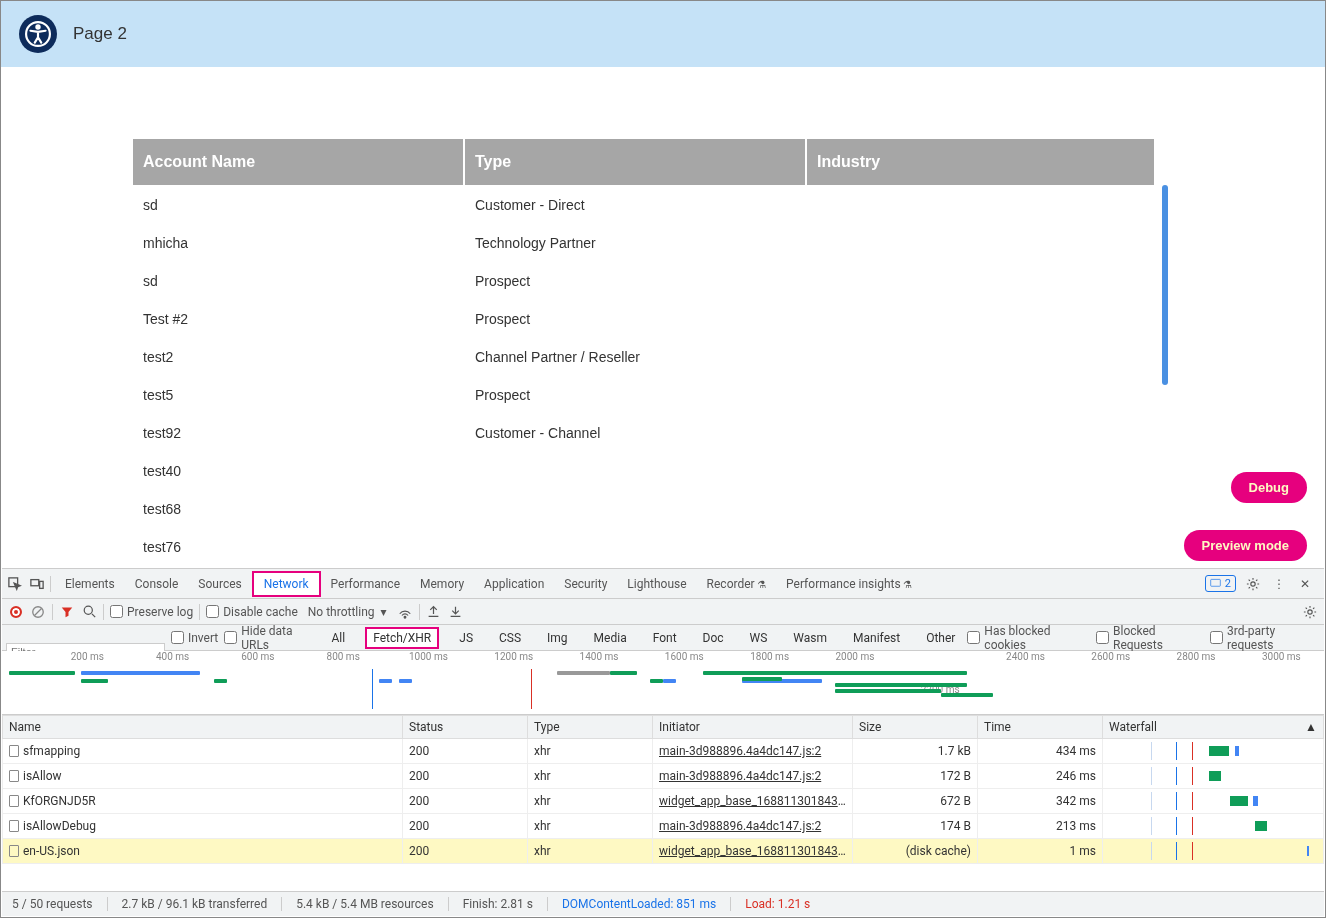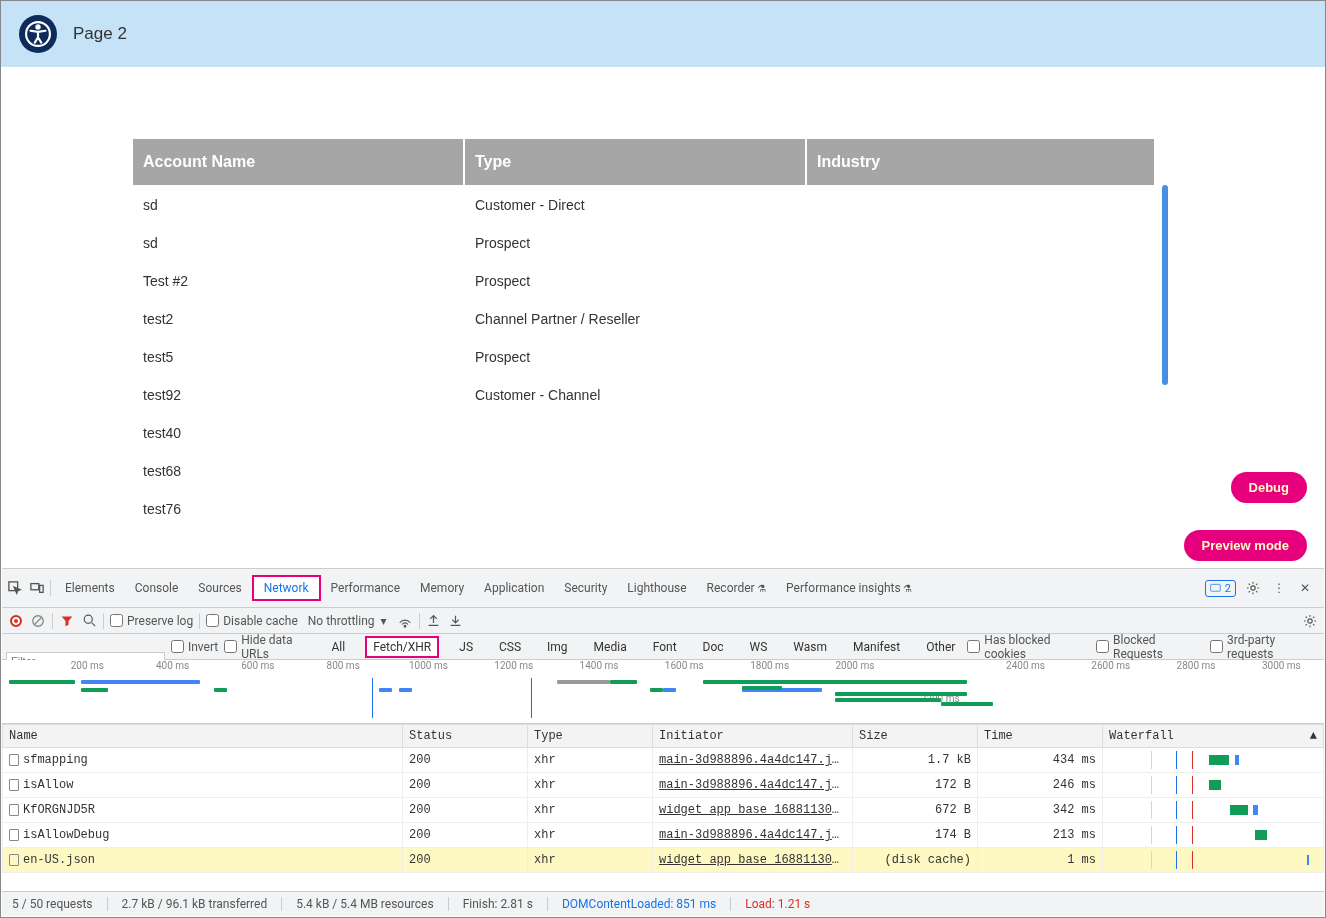--- a/index.html
+++ b/index.html
@@ -18,21 +18,21 @@
 .data-table thead th:first-child { width: 330px; }
 .data-table thead th:nth-child(2) { width: 340px; }
 .data-table tbody td { font-size: 14px; color: #333; padding: 10px 10px; }
 .scroll-indicator { position: absolute; right: -12px; top: 48px; width: 6px; height: 200px; background: #4a90e2; border-radius: 3px; }
 
 .fab-stack { position: absolute; right: 18px; top: 450px; display: flex; flex-direction: column; align-items: flex-end; gap: 6px; }
 .fab { background: #e6007e; color: #fef9c3; border: none; border-radius: 18px; padding: 8px 18px; font-size: 13px; font-weight: 600; cursor: pointer; margin-top: 21px; }
 
 
 .devtools { position: absolute; left: 1px; right: 1px; bottom: 1px; height: 348px; border-top: 1px solid #ccc; background: #f1f3f4; font-family: "Segoe UI", Roboto, sans-serif; font-size: 12px; color: #333; display: flex; flex-direction: column; }
-.dt-tabs { display: flex; align-items: center; height: 39px; border-bottom: 1px solid #ccc; padding: 0 4px; gap: 4px; }
+.dt-tabs { display: flex; align-items: center; height: 30px; border-bottom: 1px solid #ccc; padding: 0 4px; gap: 4px; }
 .dt-tab-ic { width: 18px; height: 18px; display: flex; align-items: center; justify-content: center; color: #555; cursor: pointer; }
 .dt-tab { padding: 4px 10px; color: #555; cursor: pointer; white-space: nowrap; }
 .dt-tab.active { color: #1a73e8; border: 2px solid #e6007e; background: #fff; }
 .dt-tabs-right { margin-left: auto; display: flex; align-items: center; gap: 8px; padding-right: 6px; }
 .issues-badge { border: 1px solid #1a73e8; border-radius: 3px; padding: 1px 4px; color: #1a73e8; font-size: 11px; display: flex; align-items: center; gap: 4px; }
 
 .dt-toolbar { display: flex; align-items: center; height: 26px; border-bottom: 1px solid #ccc; padding: 0 6px; gap: 6px; background: #f1f3f4; }
 .tb-ic { width: 16px; height: 16px; display: flex; align-items: center; justify-content: center; cursor: pointer; }
 .record-dot { width: 12px; height: 12px; border: 2px solid #d93025; border-radius: 50%; background: #d93025; box-shadow: inset 0 0 0 2px #fff; }
 .tb-sep { width: 1px; height: 16px; background: #ccc; }
@@ -47,21 +47,21 @@
 .type-pill.active { border: 2px solid #e6007e; background: #fff; }
 
 .dt-timeline { height: 64px; border-bottom: 1px solid #ccc; background: #fff; position: relative; overflow: hidden; }
 .tl-ticks { position: absolute; top: 0; left: 0; right: 0; height: 16px; display: flex; }
 .tl-tick { position: absolute; top: 0; font-size: 10px; color: #888; transform: translateX(-50%); }
 .tl-bars { position: absolute; top: 18px; left: 0; right: 0; height: 40px; }
 .tl-bar { position: absolute; height: 4px; border-radius: 1px; }
 .tl-line-blue { position: absolute; top: 0; bottom: 0; width: 1px; background: #1a73e8; }
 .tl-line-red { position: absolute; top: 0; bottom: 0; width: 1px; background: #d93025; }
 
-.dt-table-wrap { flex: 1; background: #fff; overflow: hidden; border-bottom: 1px solid #ccc; font-family: Liberation Mono, monospace; }
+.dt-table-wrap { flex: 1; background: #fff; overflow: hidden; border-bottom: 1px solid #ccc; }
 .dt-table { width: 100%; border-collapse: collapse; table-layout: fixed; }
 .dt-table th { text-align: left; font-weight: 400; color: #333; background: #f1f3f4; border: 1px solid #ddd; padding: 4px 6px; font-size: 12px; }
 .dt-table td { border: 1px solid #eee; padding: 3px 6px; font-size: 12px; white-space: nowrap; overflow: hidden; text-overflow: ellipsis; }
 .dt-table td.num { text-align: right; }
 .dt-table tr.sel td { background: #fef9c3; }
 .initiator { text-decoration: underline; color: #333; cursor: pointer; }
 .name-cell { display: flex; align-items: center; gap: 4px; }
 .name-cell .doc { width: 10px; height: 12px; border: 1px solid #888; border-radius: 1px; flex-shrink: 0; }
 .wf-cell { position: relative; height: 18px; }
 .wf-bar { position: absolute; top: 4px; height: 10px; background: #0f9d58; }
@@ -94,20 +94,25 @@
           <tr>
         <th>Account Name</th>
         <th>Type</th>
         <th>Industry</th>
       </tr>
         </thead>
       <tbody id="acct-rows">
           <tr>
             <td>sd</td>
             <td>Customer - Direct</td>
+            <td></td>
+          </tr>
+          <tr>
+            <td>mhicha</td>
+            <td>Technology Partner</td>
             <td></td>
           </tr>
           <tr>
             <td>sd</td>
             <td>Prospect</td>
             <td></td>
           </tr>
           <tr>
             <td>Test #2</td>
             <td>Prospect</td>

